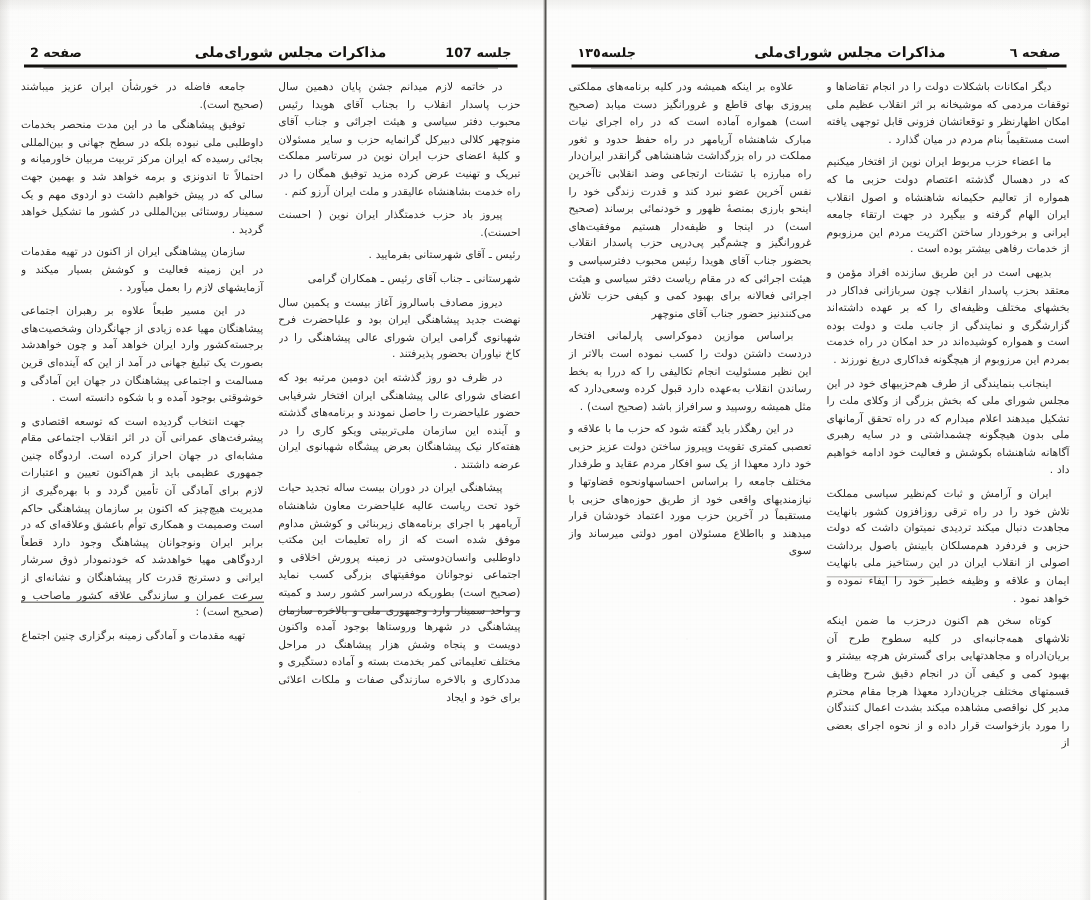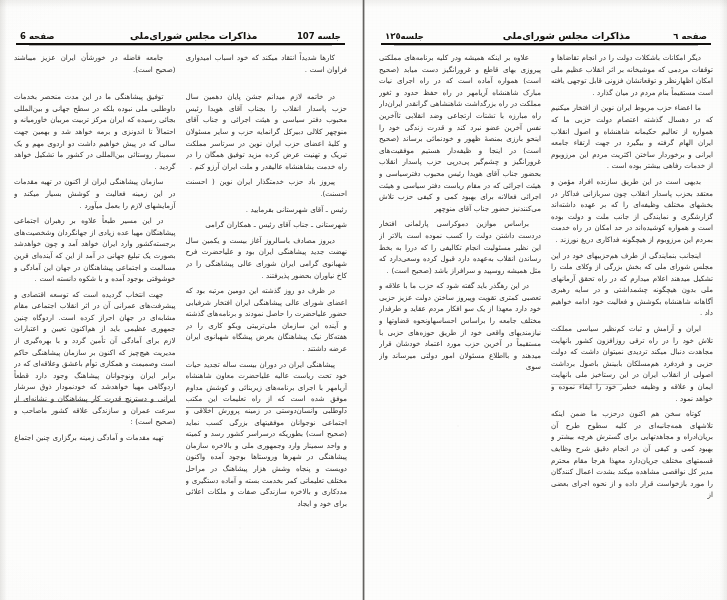--- a/index.html
+++ b/index.html
@@ -132,21 +132,21 @@
     text-align: justify;
     text-align-last: right;
     color: #1b1916;
     font-family: "DejaVu Sans", "Liberation Sans", sans-serif;
     text-indent: 12px;
     filter: blur(0.26px);
     opacity: .93;
     word-spacing: 0.3px;
   }
   .col p.speaker  { text-indent: 0; font-weight: normal; }
-  .col p.tight    { margin-bottom: 16px; }
+  .col p.tight    { margin-bottom: 2px; }
 
   
   .artifact {
     position: absolute;
     height: 1px;
     background: rgba(35,33,30,0.55);
     z-index: 3;
     pointer-events: none;
   }
   .artifact.soft { background: rgba(60,58,54,0.28); }
@@ -206,29 +206,28 @@
         </div>
 
       </div>
     </div>
 
     <div class="page page-left">
 
       <div class="runhead">
         <span class="runhead-item">جلسه 107</span>
         <span class="runhead-item runhead-title">مذاکرات مجلس شورای‌ملی</span>
-        <span class="runhead-item">صفحه 6</span>
+        <span class="runhead-item">صفحه 2</span>
       </div>
       <div class="runhead-rule"></div>
 
       <div class="cols">
 
         <div class="col">
           <div class="artifact" style="top:355px;left:0;width:100%;"></div>
-          <p class="tight">کارها شدیداً انتقاد میکند که خود اسباب امیدواری فراوان است .</p>
           <p>در خاتمه لازم میدانم جشن پایان دهمین سال حزب پاسدار انقلاب را بجناب آقای هویدا رئیس محبوب دفتر سیاسی و هیئت اجرائی و جناب آقای منوچهر کلالی دبیرکل گرانمایه حزب و سایر مسئولان و کلیهٔ اعضای حزب ایران نوین در سرتاسر مملکت تبریک و تهنیت عرض کرده مزید توفیق همگان را در راه خدمت بشاهنشاه عالیقدر و ملت ایران آرزو کنم .</p>
           <p>پیروز باد حزب خدمتگذار ایران نوین ( احسنت احسنت).</p>
           <p class="speaker">رئیس ـ آقای شهرستانی بفرمایید .</p>
           <p class="speaker">شهرستانی ـ جناب آقای رئیس ـ همکاران گرامی</p>
           <p>دیروز مصادف باسالروز آغاز بیست و یکمین سال نهضت جدید پیشاهنگی ایران بود و علیاحضرت فرح شهبانوی گرامی ایران شورای عالی پیشاهنگی را در کاخ نیاوران بحضور پذیرفتند .</p>
           <p>در ظرف دو روز گذشته این دومین مرتبه بود که اعضای شورای عالی پیشاهنگی ایران افتخار شرفیابی حضور علیاحضرت را حاصل نمودند و برنامه‌های گذشته و آینده این سازمان ملی‌تربیتی ویکو کاری را در هفته‌کار نیک پیشاهنگان بعرض پیشگاه شهبانوی ایران عرضه داشتند .</p>
           <p>پیشاهنگی ایران در دوران بیست ساله تجدید حیات خود تحت ریاست عالیه علیاحضرت معاون شاهنشاه آریامهر با اجرای برنامه‌های زیربنائی و کوشش مداوم موفق شده است که از راه تعلیمات این مکتب داوطلبی وانسان‌دوستی در زمینه پرورش اخلاقی و اجتماعی نوجوانان موفقیتهای بزرگی کسب نماید (صحیح است) بطوریکه درسراسر کشور رسد و کمیته و واحد سمینار وارد وجمهوری ملی و بالاخره سازمان پیشاهنگی در شهرها وروستاها بوجود آمده واکنون دویست و پنجاه وشش هزار پیشاهنگ در مراحل مختلف تعلیماتی کمر بخدمت بسته و آماده دستگیری و مددکاری و بالاخره سازندگی صفات و ملکات اعلائی برای خود و ایجاد</p>
         </div>
 
         <div class="col">

